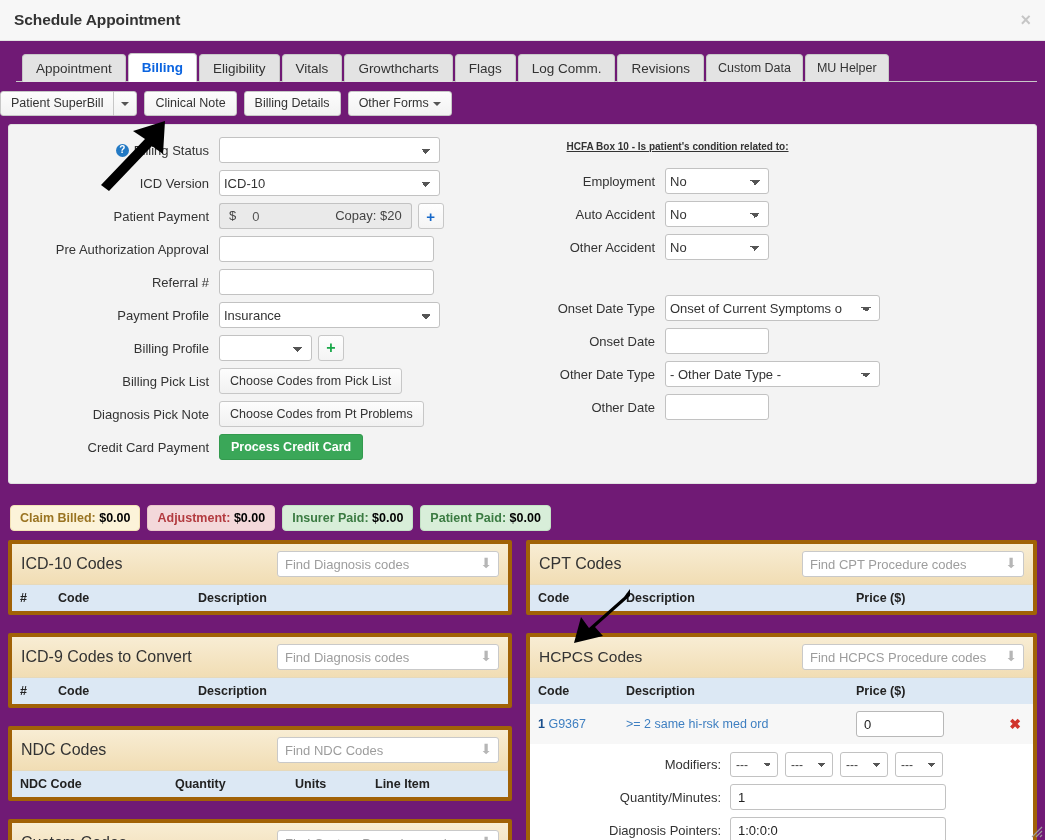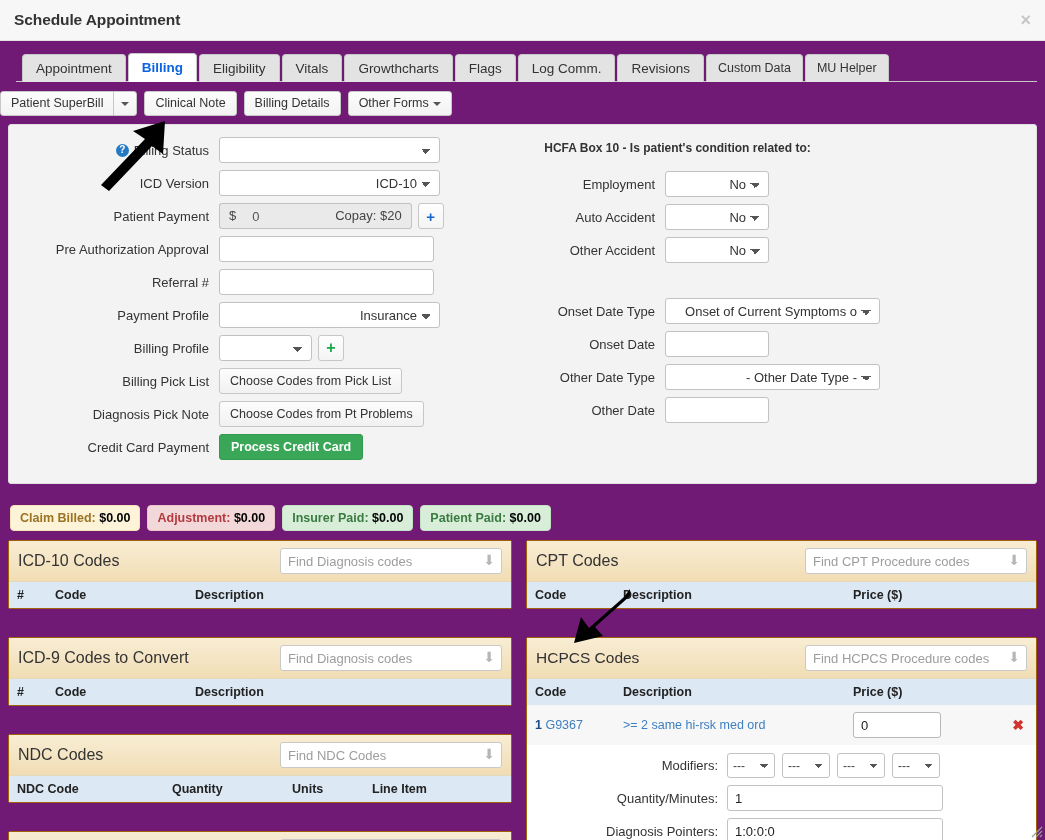--- a/index.html
+++ b/index.html
@@ -131,21 +131,20 @@
     padding-bottom: 1px;
   }
   .fctl { flex: 1 1 auto; display: flex; align-items: center; }
 
   select.inp, input.inp {
     font-family: "Liberation Sans", sans-serif;
     font-size: 13px; color: #333;
     border: 1px solid #c2c2c2; border-radius: 3px;
     background: #fff; height: 26px; padding: 0 4px;
     outline: none;
-    text-align: right;
   }
   select.inp {
     -webkit-appearance: none; -moz-appearance: none; appearance: none;
     padding-right: 22px;
     background-image:
       linear-gradient(45deg, transparent 50%, #555 50%),
       linear-gradient(135deg, #555 50%, transparent 50%);
     background-position: calc(100% - 13px) 11px, calc(100% - 8px) 11px;
     background-size: 5px 5px, 5px 5px;
     background-repeat: no-repeat;
@@ -190,23 +189,24 @@
     font-family: "Liberation Sans", sans-serif;
   }
   .cc-btn {
     background: #3aa758; border: 1px solid #339a4e; border-radius: 3px;
     color: #fff; font-size: 12.5px; font-weight: bold;
     height: 26px; line-height: 24px; padding: 0 11px;
     cursor: pointer; font-family: "Liberation Sans", sans-serif;
   }
 
   .hcfa-title {
-    font-size: 12px; font-weight: bold; color: #333;
+    font-size: 10px; font-weight: bold; color: #333;
     text-align: center; margin: 4px 0 16px 0;
     padding-right: 130px;
+    text-decoration: underline;
   }
   .frow.right .flabel { width: 202px; flex: 0 0 202px; }
   .spacer-row { height: 28px; }
 
   
   .badges { display: flex; gap: 7px; padding: 21px 0 9px 10px; }
   .badge {
     border-radius: 4px; padding: 5px 9px;
     font-size: 12.5px; font-weight: bold;
     border: 1px solid transparent;
@@ -217,21 +217,21 @@
   .badge.adjust { background: #f3d8da; border-color: #eac6c9; }
   .badge.adjust .lbl { color: #b33b40; }
   .badge.insurer, .badge.patient { background: #d8eed9; border-color: #c3e2c5; }
   .badge.insurer .lbl, .badge.patient .lbl { color: #3b7b42; }
 
   
   .codes-area { display: flex; padding: 0 8px; gap: 14px; }
   .codes-col { width: 504px; flex: 0 0 504px; }
   .codes-col.right { flex: 1 1 auto; width: auto; }
 
-  .cpanel { margin-bottom: 28px; border: 1px solid #a16207; border-radius: 2px; background:#fff; }
+  .cpanel { margin-bottom: 18px; border: 4px solid #a16207; border-radius: 2px; background:#fff; }
   .cpanel-head {
     background: linear-gradient(#f8edd4, #f1ddb4);
     padding: 7px 9px;
     display: flex; align-items: center; gap: 10px;
     border-bottom: 1px solid #e6d9bb;
   }
   .cpanel-title { font-size: 16px; color: #333; flex: 0 0 auto; }
   .cpanel-title.sm { font-size: 15.5px; }
   .search-wrap { margin-left: auto; position: relative; }
   .search-inp {

